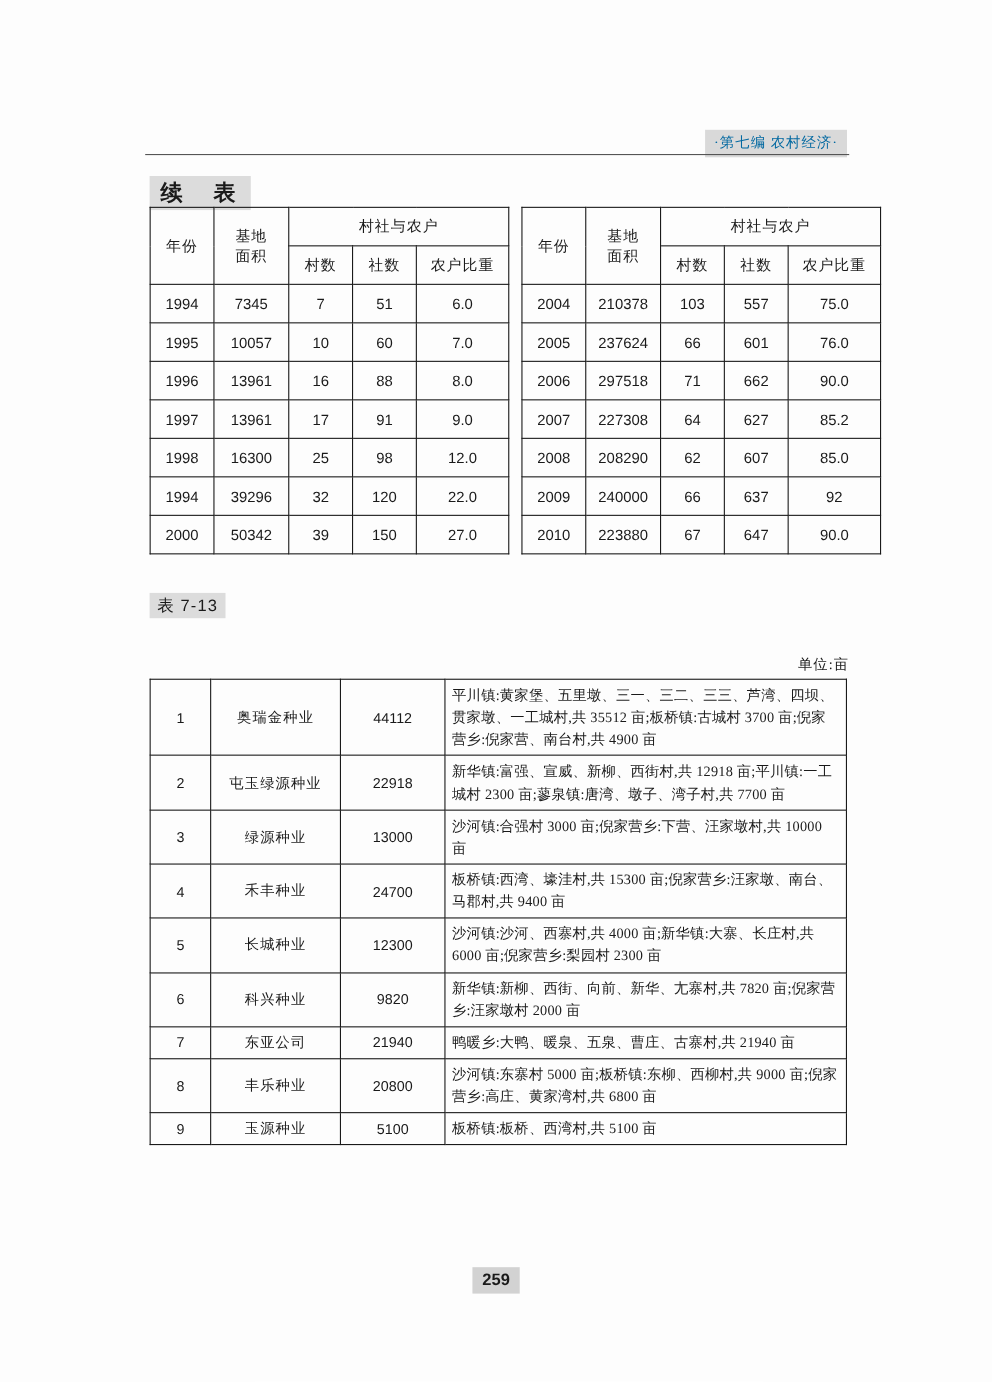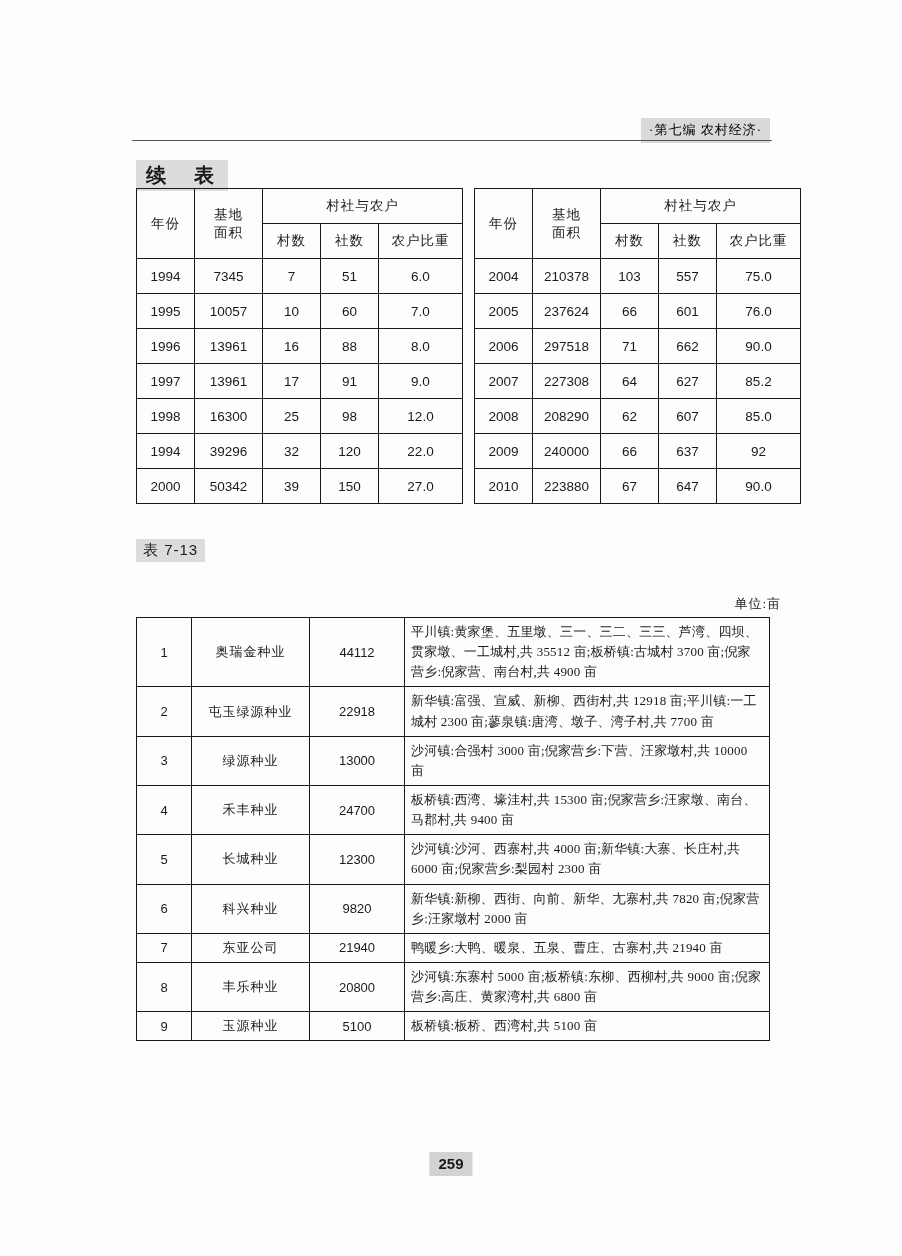--- a/index.html
+++ b/index.html
@@ -33,21 +33,21 @@
     background: #555;
   }
   .header-label {
     position: absolute;
     right: 132px;
     top: 118px;
     font-size: 13px;
     letter-spacing: 1px;
     background: #d9d9d9;
     padding: 3px 8px 4px 8px;
-    color: #000000;
+    color: #0369a1;
     white-space: nowrap;
   }
 
   
   .cont-label {
     position: absolute;
     left: 136px;
     top: 160px;
     font-size: 20px;
     font-weight: bold;
@@ -104,21 +104,21 @@
     position: absolute;
     left: 0; right: 0;
     top: 557px;
     text-align: center;
     font-size: 19px;
     letter-spacing: 1.5px;
     font-weight: normal;
   }
   .unit {
     position: absolute;
-    right: 121px;
+    right: 130px;
     top: 595px;
     font-size: 13px;
     letter-spacing: 1px;
     text-align: center;
   }
 
   .t2 {
     position: absolute;
     left: 136px;
     top: 617px;

